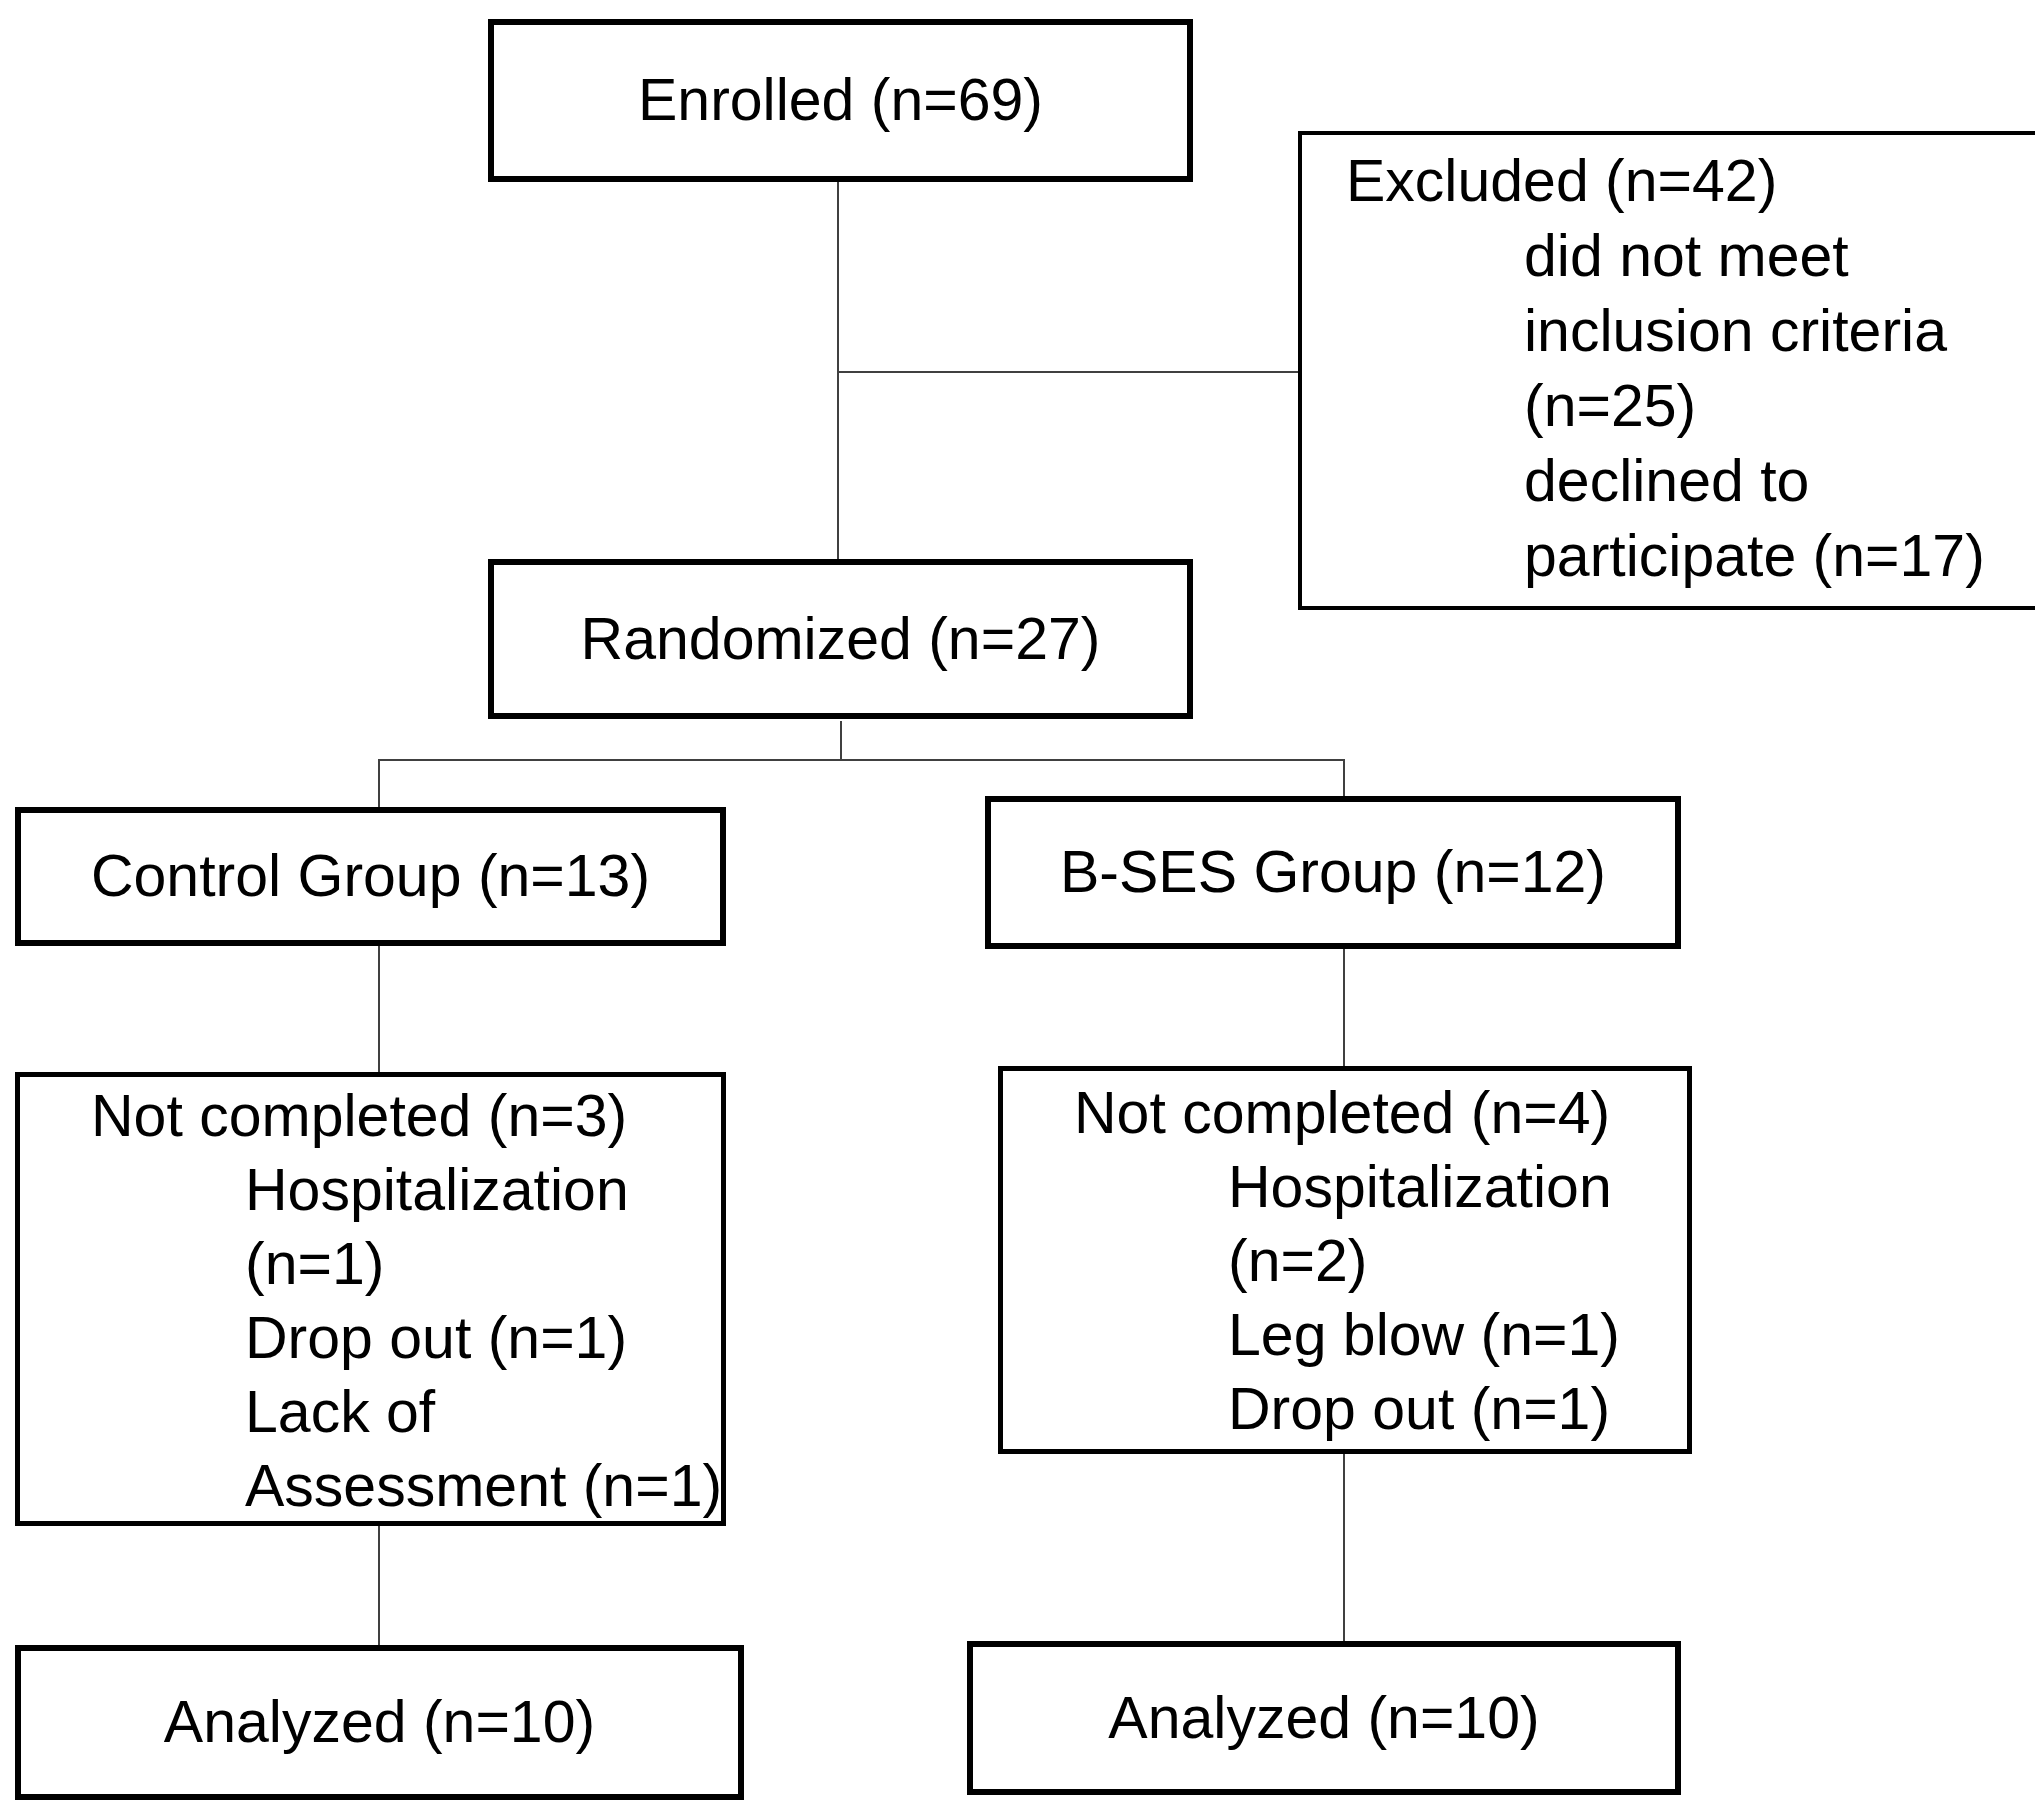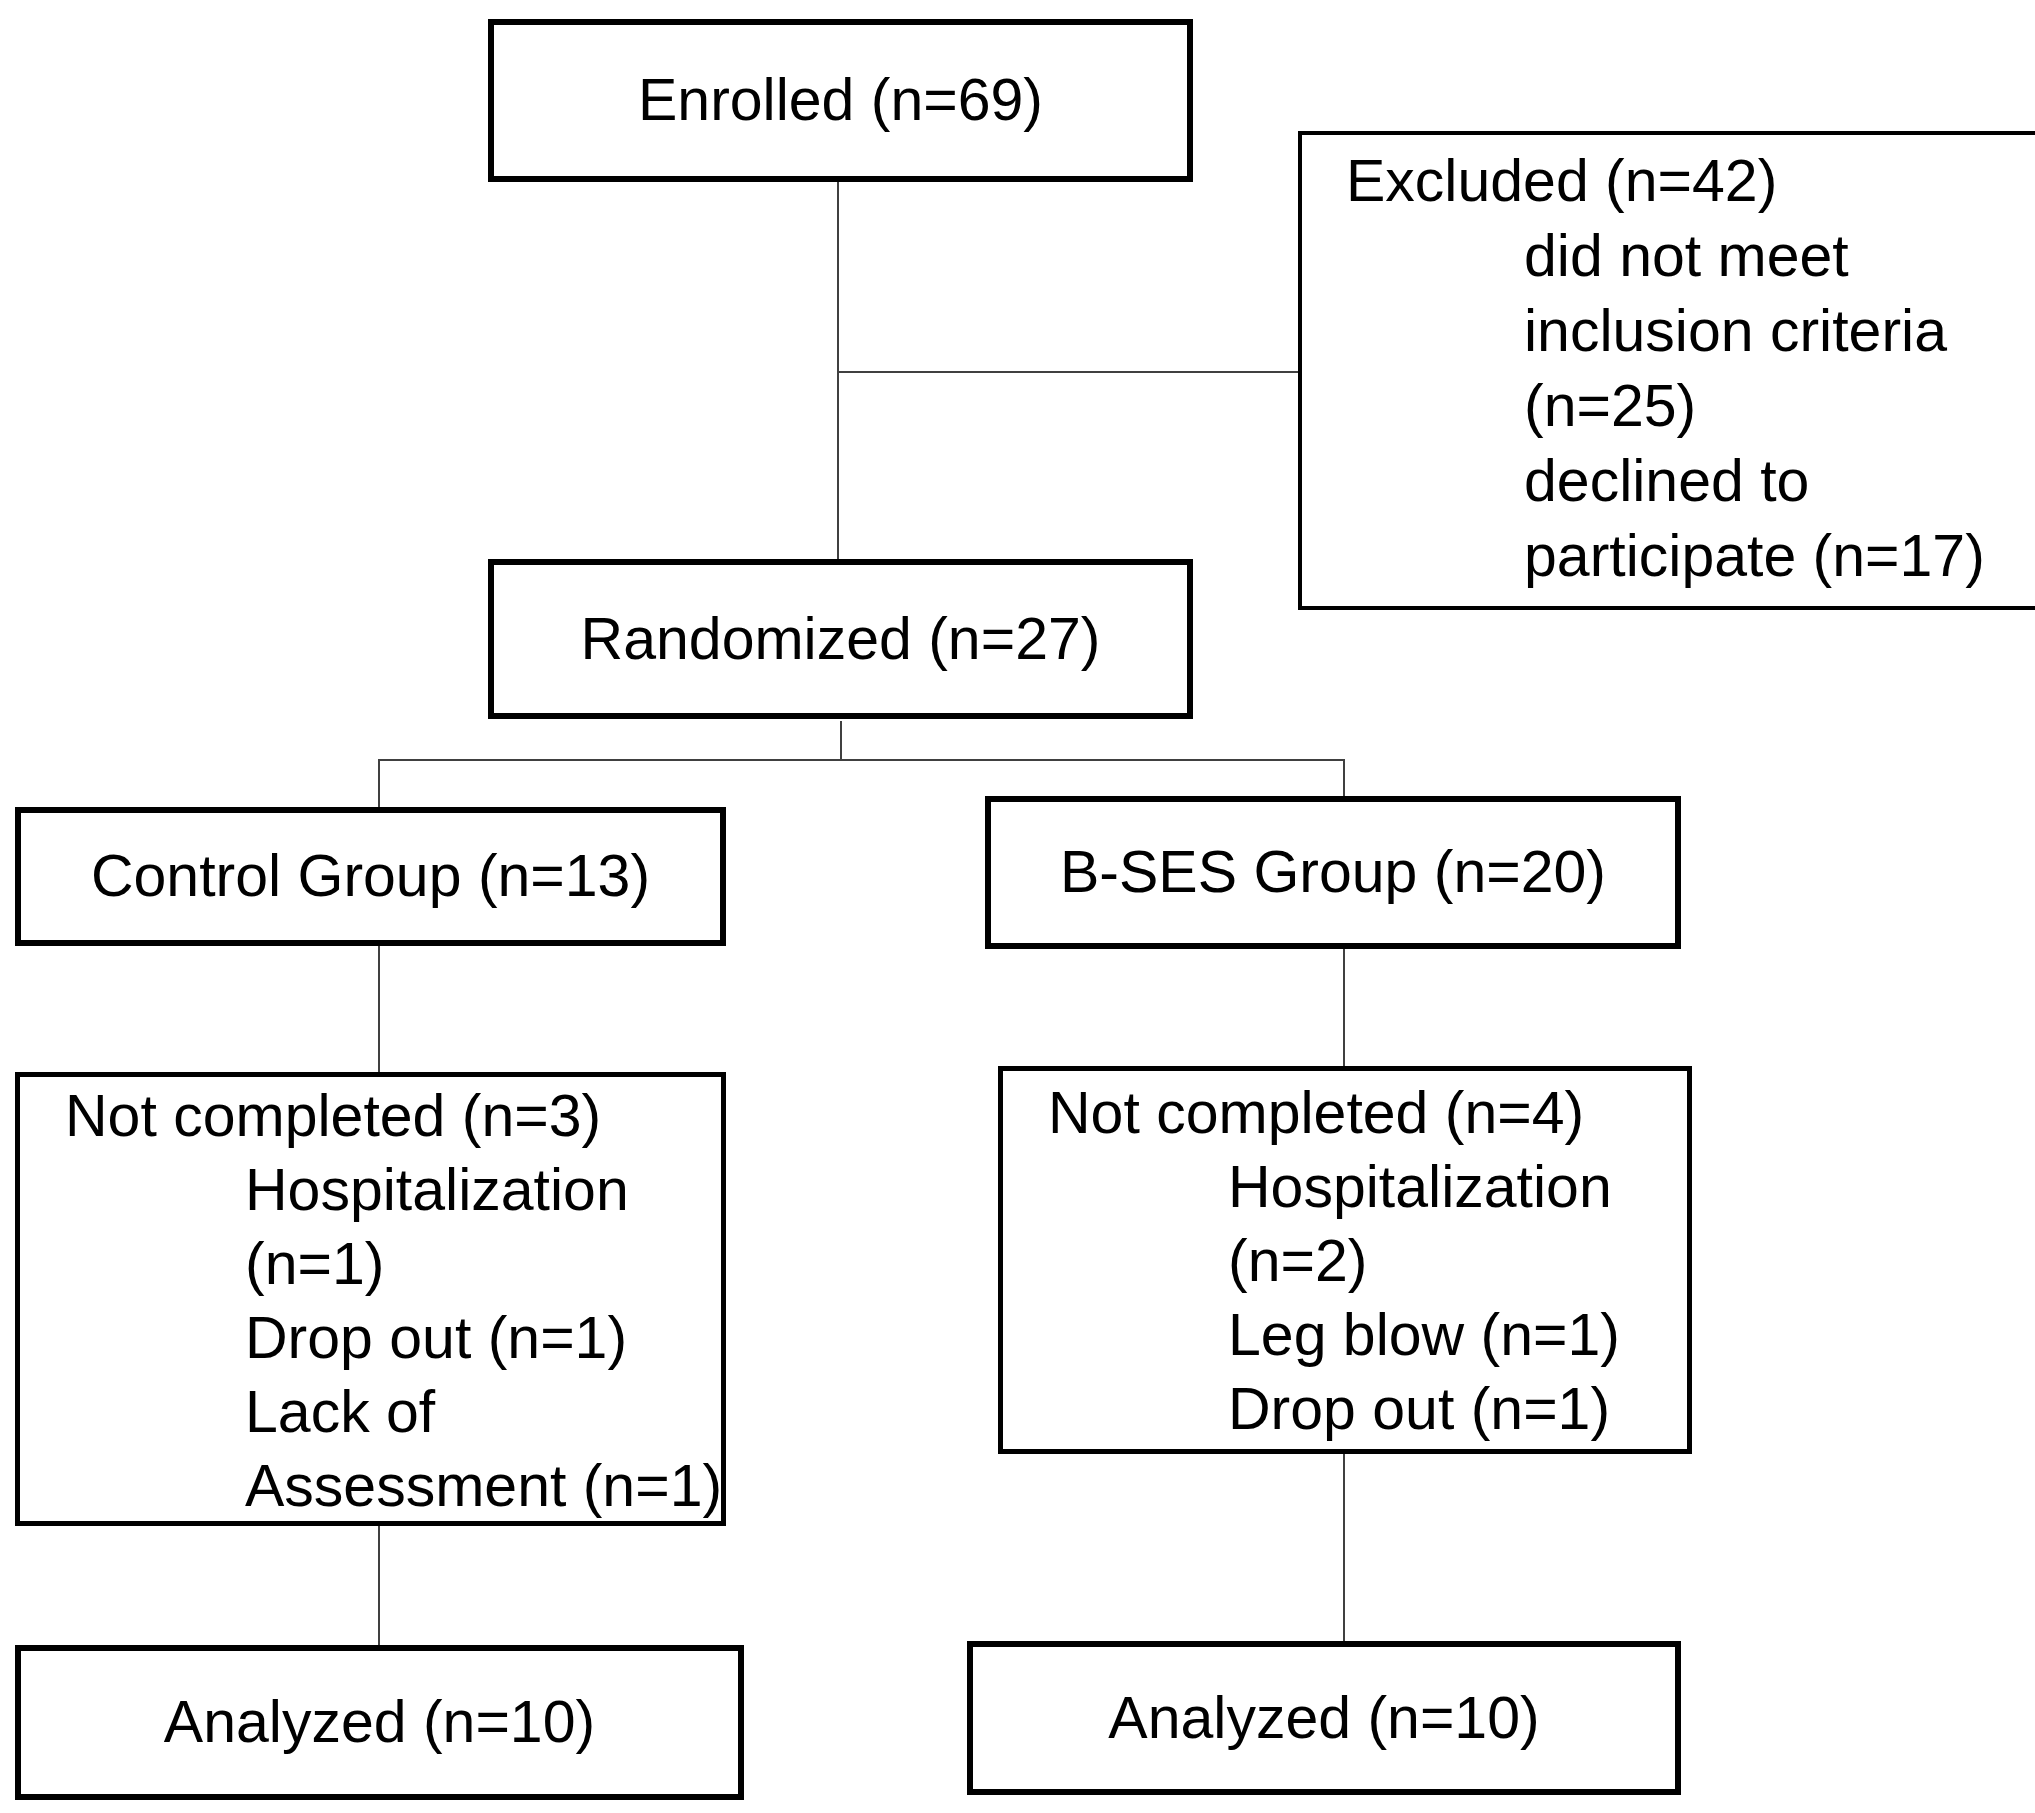--- a/index.html
+++ b/index.html
@@ -31,21 +31,21 @@
     align-items:center;
     justify-content:center;
     text-align:center;
   }
   .box.list{
     border-width:5.3px;
   }
   .box.list .line{
     line-height:74px;
     white-space:nowrap;
-    padding-left:45px;
+    padding-left:71px;
   }
   .box.list .line.indent{
     padding-left:225px;
   }
   #excluded-box .line{line-height:75px;padding-left:44px;}
   #excluded-box .line.indent{padding-left:222px;}
   #excluded-box{border-width:4.5px;padding-top:9px;}
   #notcomp-left-box{padding-top:1.5px;}
   #notcomp-right-box{padding-top:4.5px;}
   .connector{
@@ -84,21 +84,21 @@
 
   <div class="box center" id="randomized-box" style="left:488px;top:559px;width:705px;height:160px;">
     <span>Randomized (n=27)</span>
   </div>
 
   <div class="box center" id="control-group-box" style="left:15px;top:807px;width:711px;height:139px;">
     <span>Control Group (n=13)</span>
   </div>
 
   <div class="box center" id="bses-group-box" style="left:985px;top:796px;width:696px;height:153px;">
-    <span>B-SES Group (n=20)</span>
+    <span>B-SES Group (n=12)</span>
   </div>
 
   <div class="box list" id="notcomp-left-box" style="left:15px;top:1072px;width:711px;height:454px;">
     <div class="line">Not completed (n=3)</div>
     <div class="line indent">Hospitalization</div>
     <div class="line indent">(n=1)</div>
     <div class="line indent">Drop out (n=1)</div>
     <div class="line indent">Lack of</div>
     <div class="line indent">Assessment (n=1)</div>
   </div>

